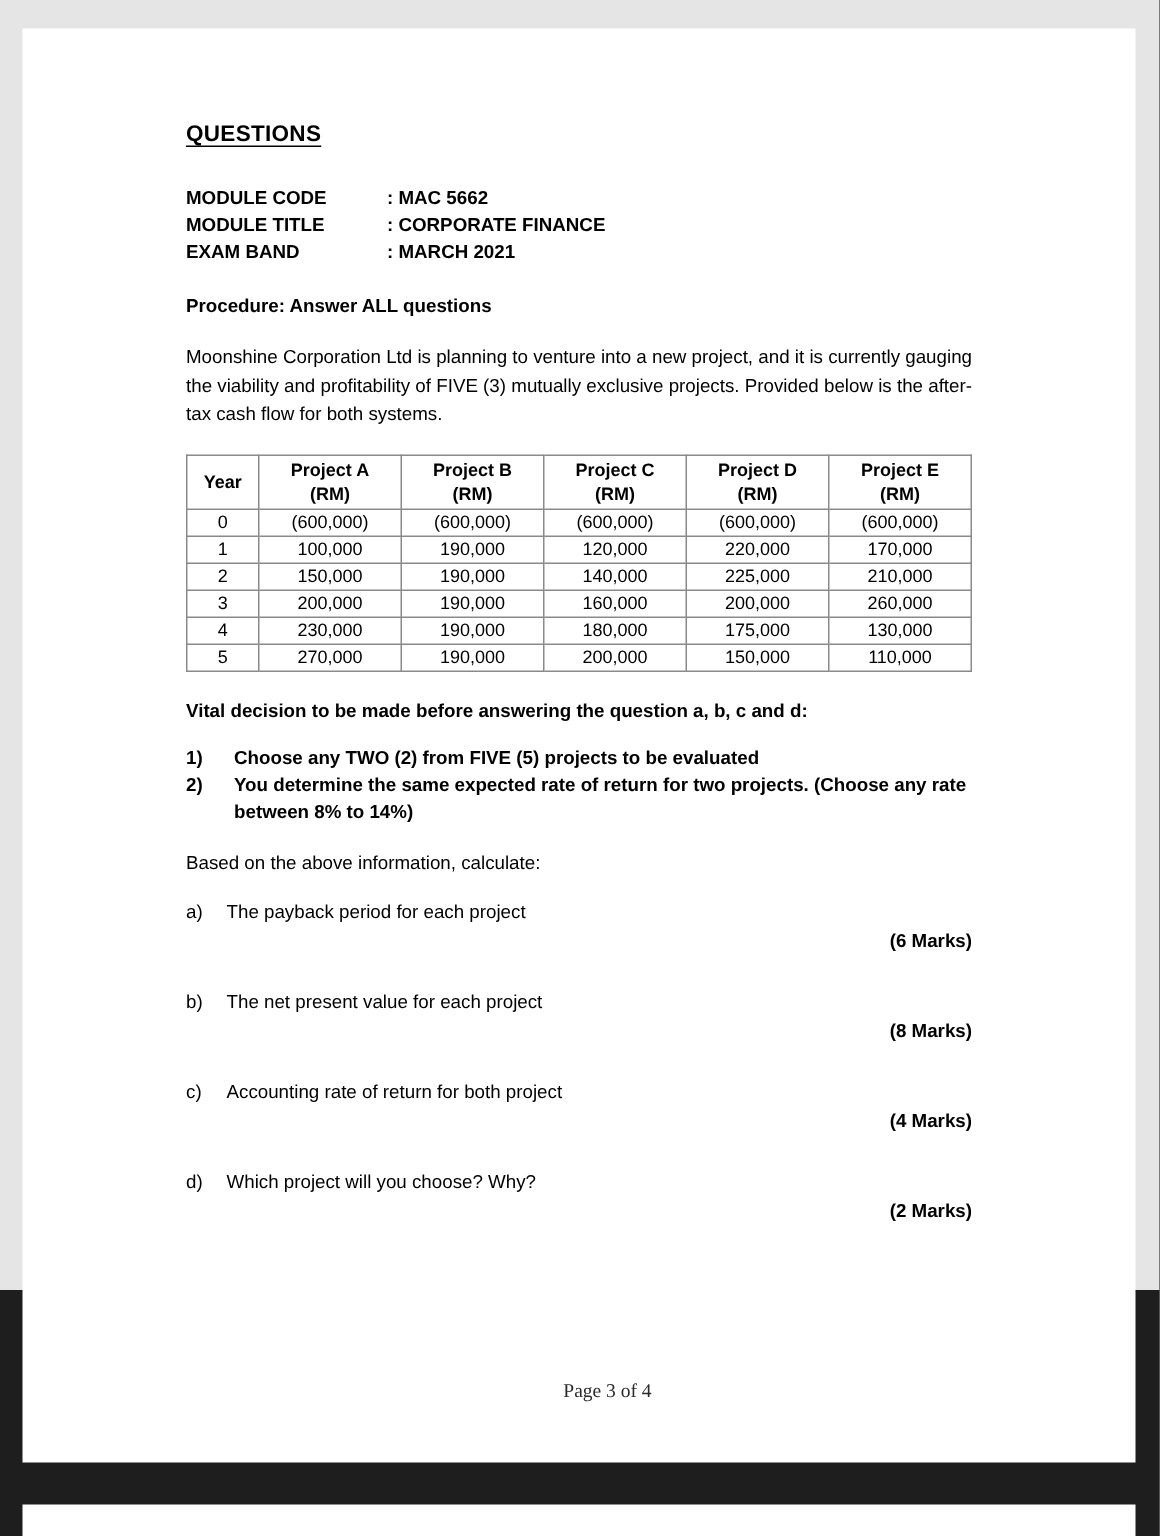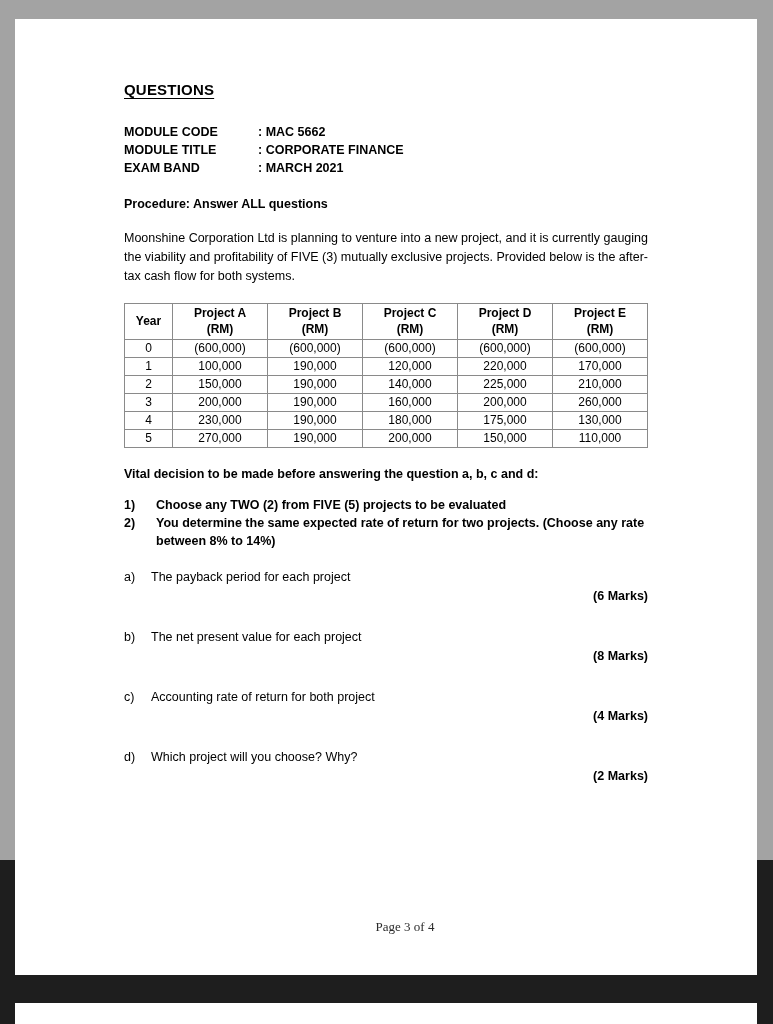--- a/index.html
+++ b/index.html
@@ -11,21 +11,21 @@
     width: 773px;
     height: 1024px;
     overflow: hidden;
     font-family: "Liberation Sans", sans-serif;
     -webkit-font-smoothing: antialiased;
   }
   .viewer {
     position: relative;
     width: 773px;
     height: 860px;
-    background: #a3a3a3;
+    background: #e5e5e5;
   }
   .page {
     position: absolute;
     left: 15px;
     width: 742px;
     background: #ffffff;
     box-sizing: border-box;
   }
   .page-1 {
     top: 19px;
@@ -307,20 +307,21 @@
         <li>
           <span class="marker">1)</span>
           <span>Choose any TWO (2) from FIVE (5) projects to be evaluated</span>
         </li>
         <li>
           <span class="marker">2)</span>
           <span>You determine the same expected rate of return for two projects. (Choose any rate between 8% to 14%)</span>
         </li>
       </ol>
 
+      <p class="based-on">Based on the above information, calculate:</p>
 
       <div class="qitem">
         <div class="qtext">
           <span class="marker">a)</span>
           <span>The payback period for each project</span>
         </div>
         <div class="qmarks">(6 Marks)</div>
       </div>
       <div class="q-spacer"></div>
 

